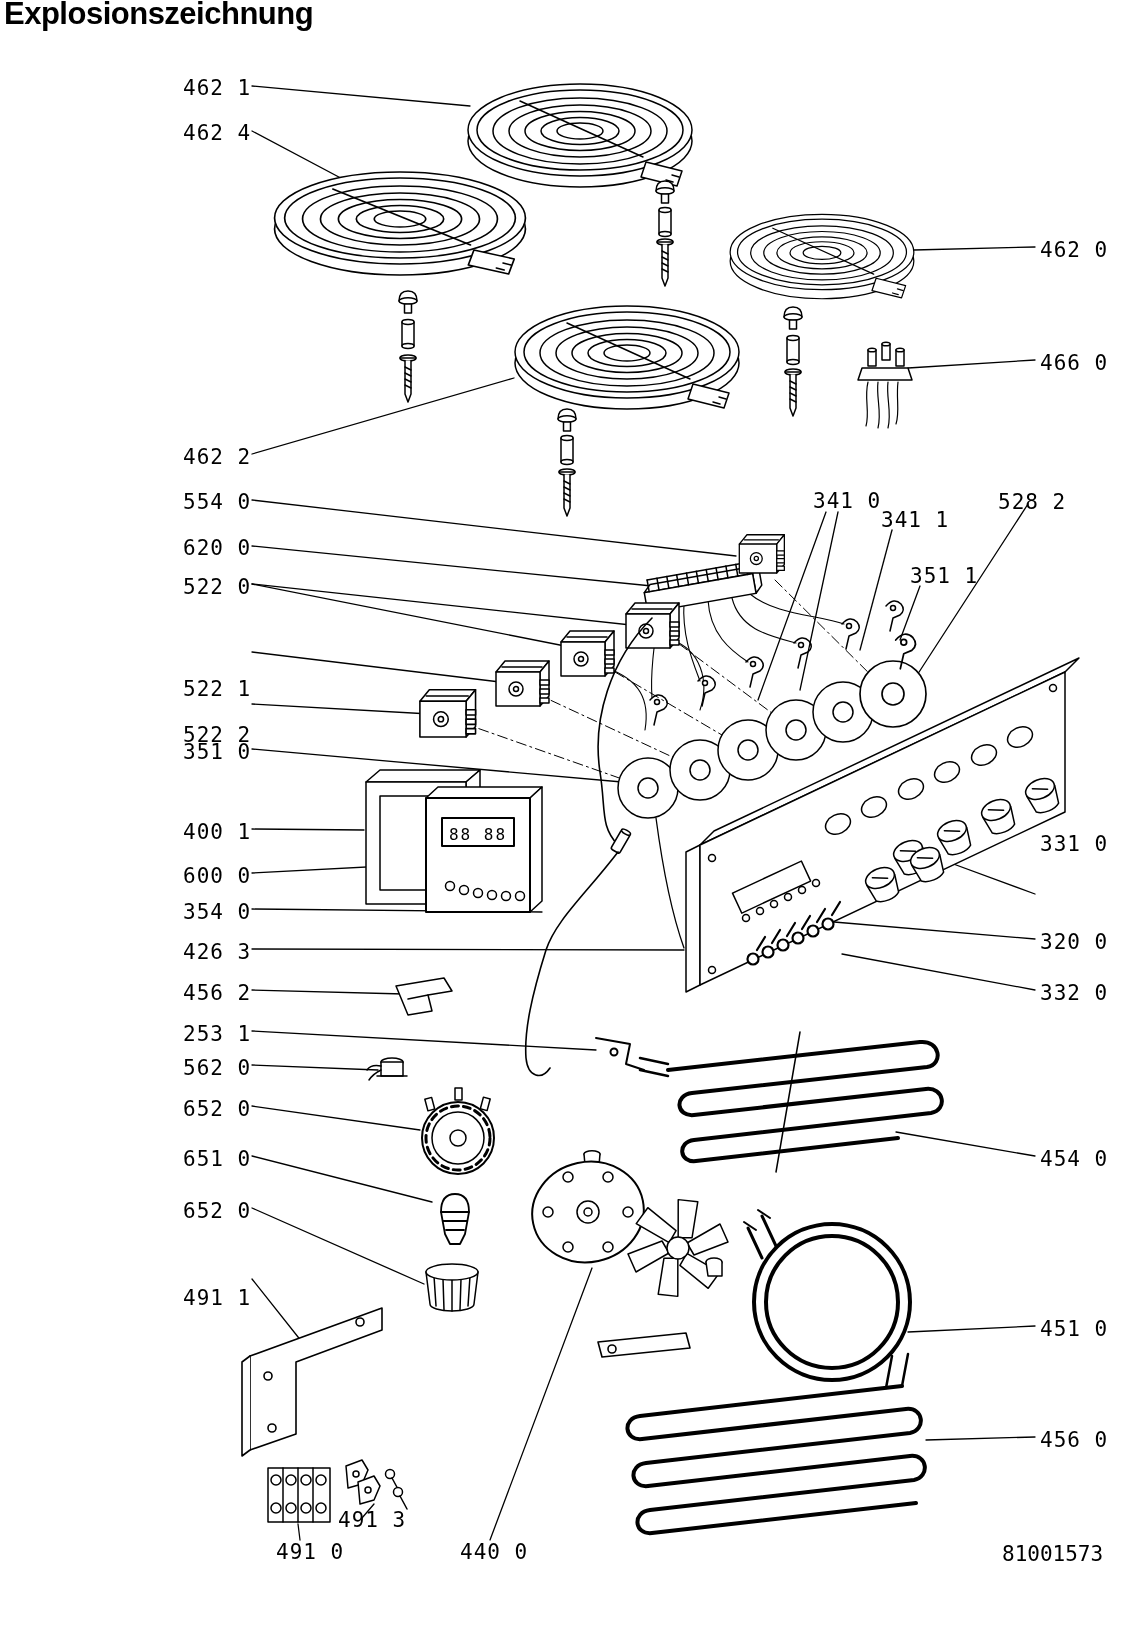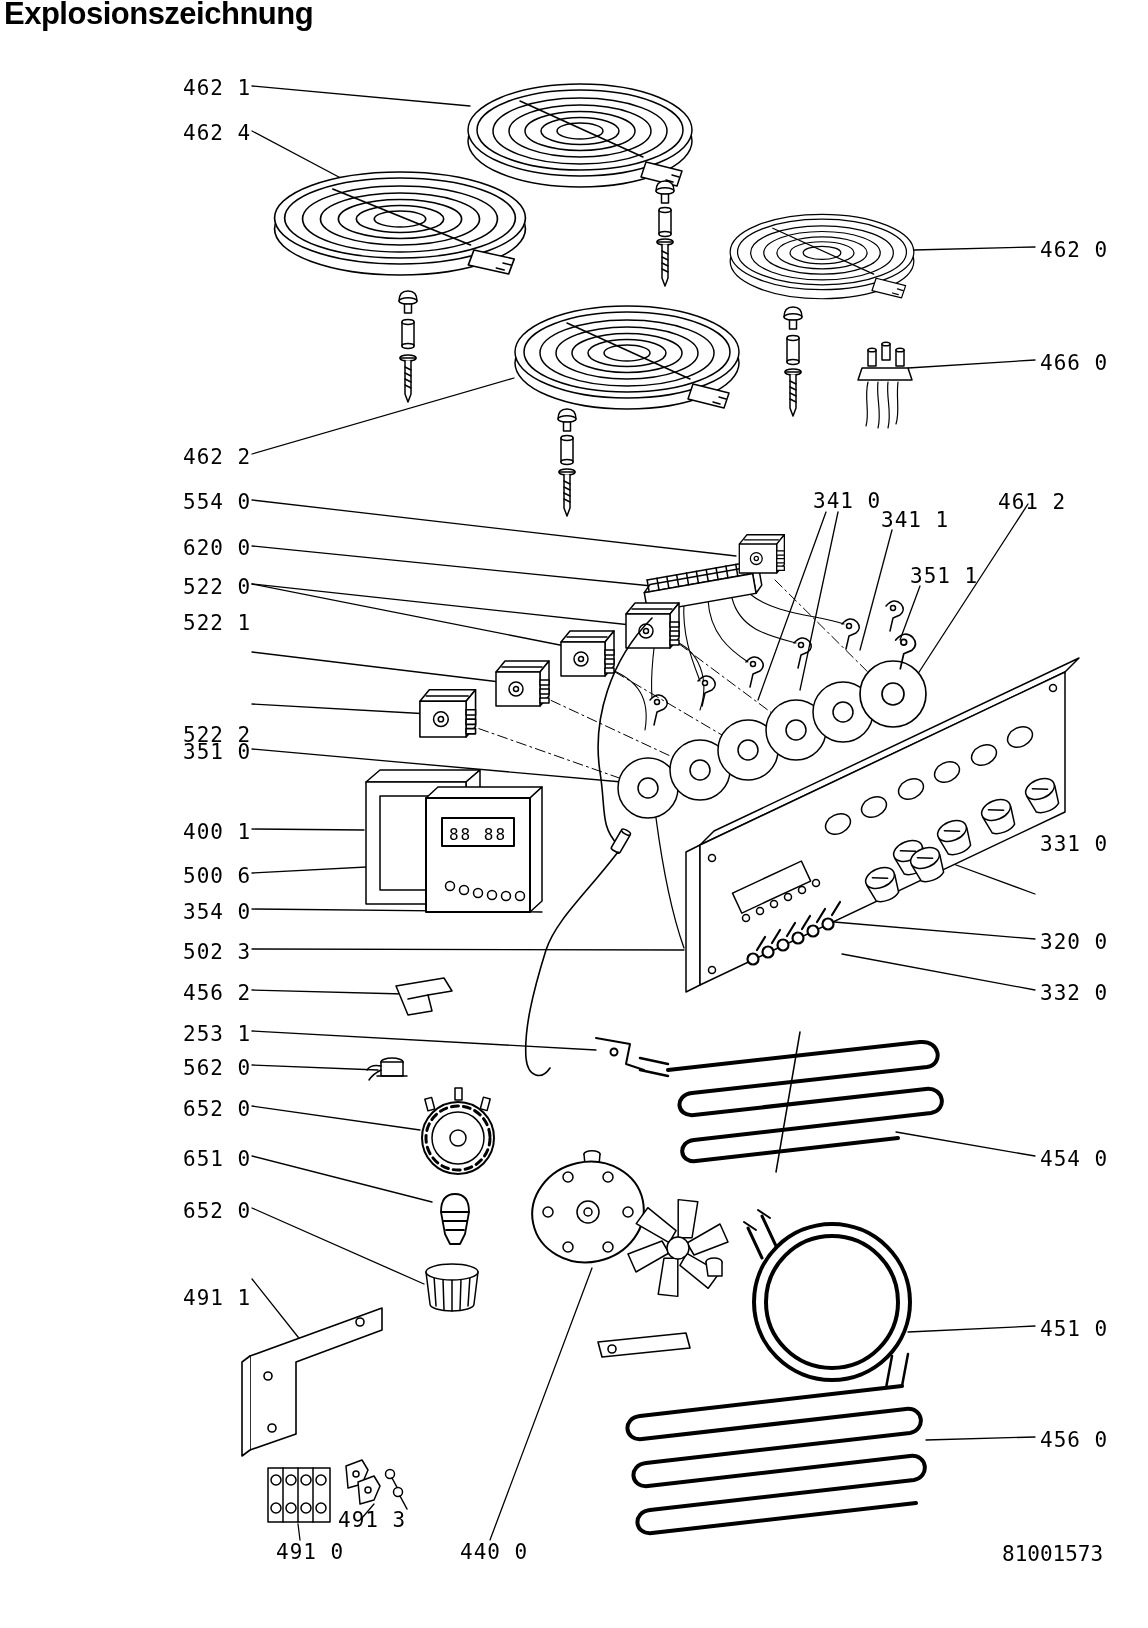--- a/index.html
+++ b/index.html
@@ -443,31 +443,31 @@
 <h1 class="title">Explosionszeichnung</h1>
 
 <div class="lbl" style="left:183px;top:78px">462 1</div>
 <div class="lbl" style="left:183px;top:123px">462 4</div>
 <div class="lbl" style="left:1040px;top:240px">462 0</div>
 <div class="lbl" style="left:1040px;top:353px">466 0</div>
 <div class="lbl" style="left:183px;top:447px">462 2</div>
 <div class="lbl" style="left:183px;top:492px">554 0</div>
 <div class="lbl" style="left:183px;top:538px">620 0</div>
 <div class="lbl" style="left:183px;top:577px">522 0</div>
-<div class="lbl" style="left:183px;top:613px">522 1</div>
+<div class="lbl" style="left:183px;top:679px">522 1</div>
 <div class="lbl" style="left:183px;top:725px">522 2</div>
 <div class="lbl" style="left:183px;top:742px">351 0</div>
 <div class="lbl" style="left:813px;top:491px">341 0</div>
 <div class="lbl" style="left:881px;top:510px">341 1</div>
-<div class="lbl" style="left:998px;top:492px">461 2</div>
+<div class="lbl" style="left:998px;top:492px">528 2</div>
 <div class="lbl" style="left:910px;top:566px">351 1</div>
 <div class="lbl" style="left:183px;top:822px">400 1</div>
-<div class="lbl" style="left:183px;top:866px">500 6</div>
+<div class="lbl" style="left:183px;top:866px">600 0</div>
 <div class="lbl" style="left:183px;top:902px">354 0</div>
-<div class="lbl" style="left:183px;top:942px">502 3</div>
+<div class="lbl" style="left:183px;top:942px">426 3</div>
 <div class="lbl" style="left:183px;top:983px">456 2</div>
 <div class="lbl" style="left:183px;top:1024px">253 1</div>
 <div class="lbl" style="left:183px;top:1058px">562 0</div>
 <div class="lbl" style="left:183px;top:1099px">652 0</div>
 <div class="lbl" style="left:183px;top:1149px">651 0</div>
 <div class="lbl" style="left:183px;top:1201px">652 0</div>
 <div class="lbl" style="left:183px;top:1288px">491 1</div>
 <div class="lbl" style="left:1040px;top:834px">331 0</div>
 <div class="lbl" style="left:1040px;top:932px">320 0</div>
 <div class="lbl" style="left:1040px;top:983px">332 0</div>

